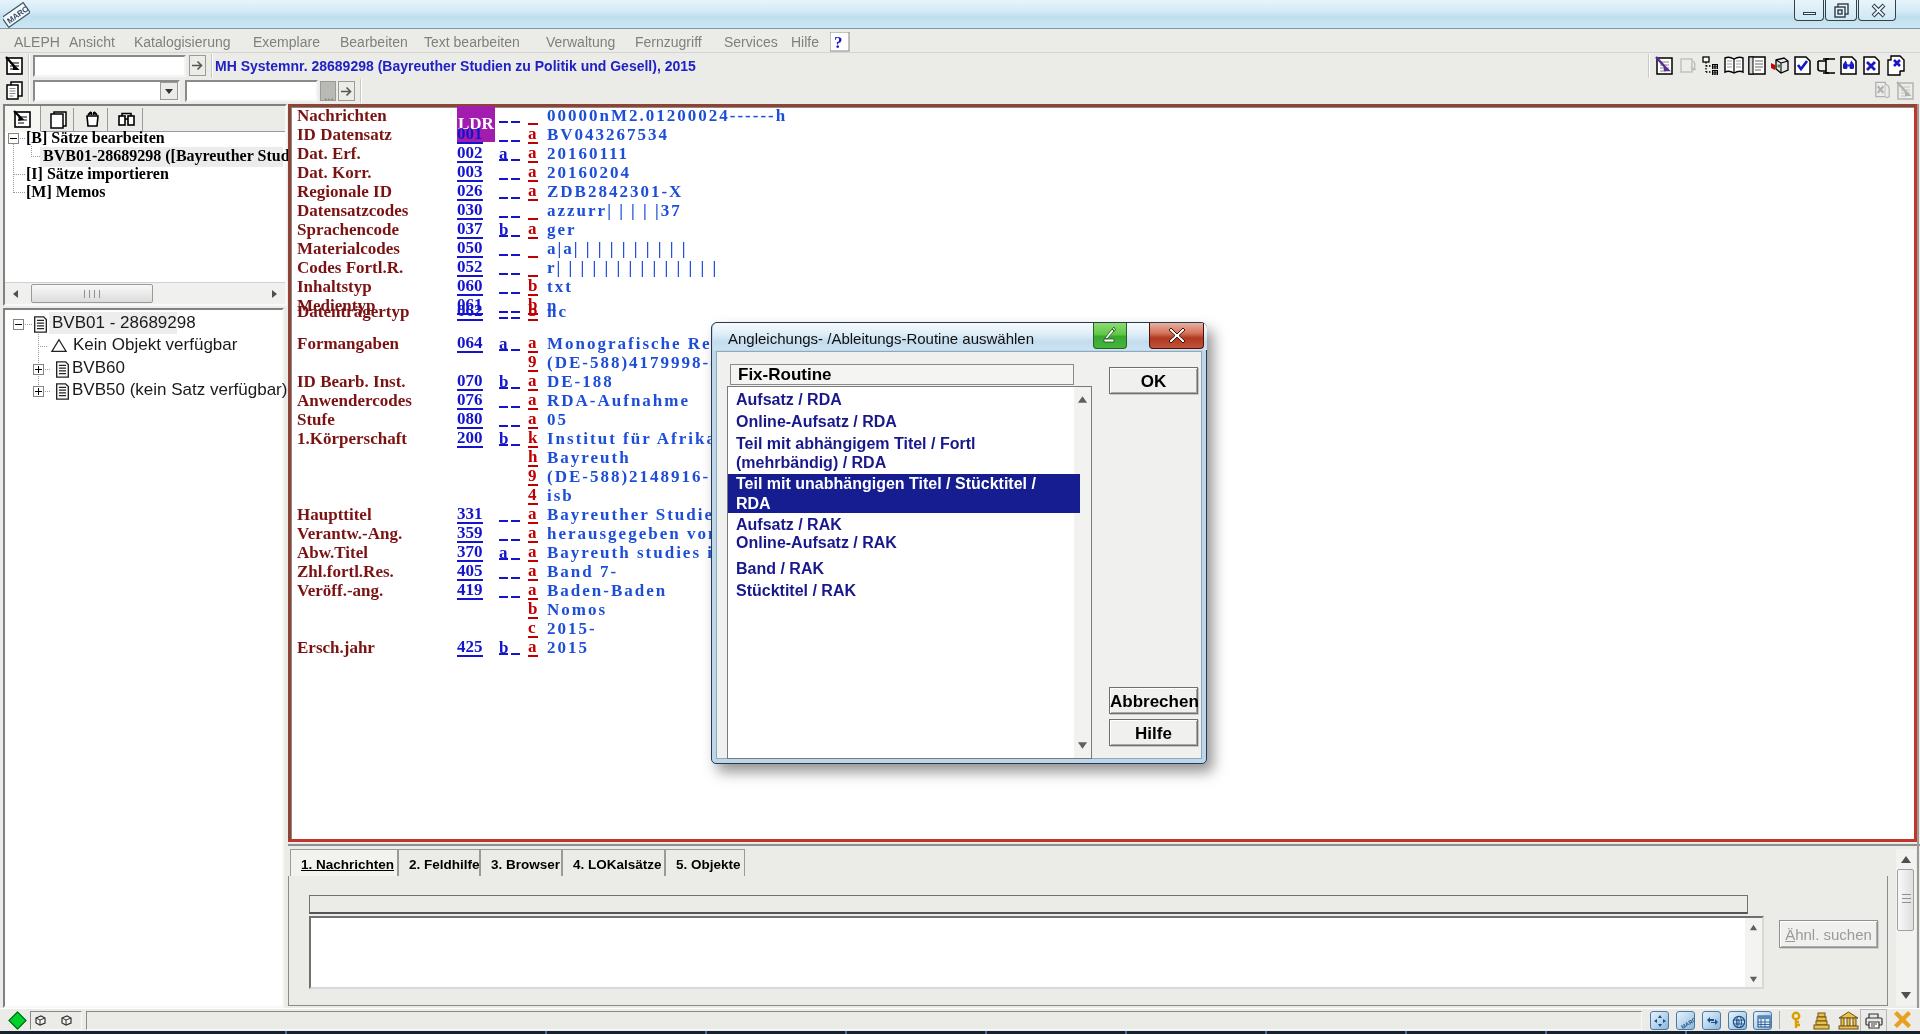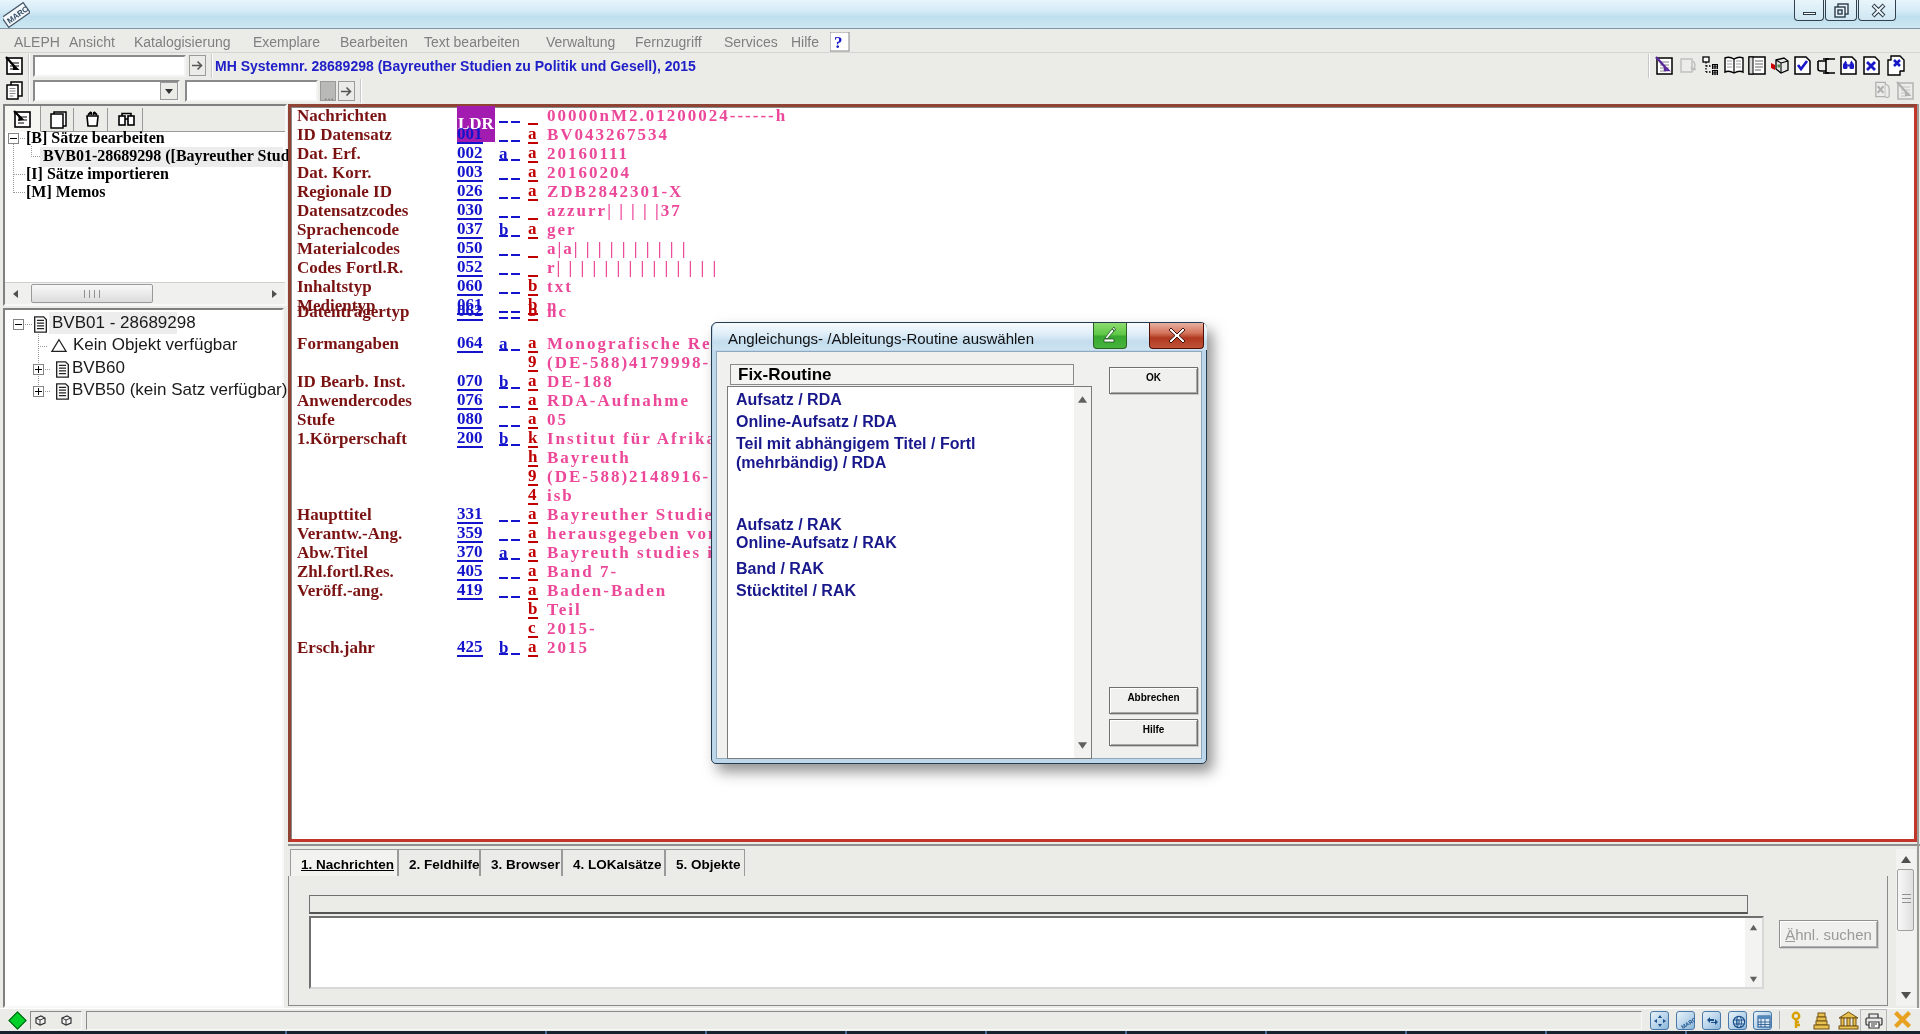--- a/index.html
+++ b/index.html
@@ -37,21 +37,21 @@
 .doth { position:absolute; height:1px; background-image:repeating-linear-gradient(to right,#9a9a9a 0 1px,transparent 1px 2px); }
 
 #main { position:absolute; left:288px; top:104px; width:1629px; height:738px;
   background:#fff; border:3px solid #8e4334; border-right-color:#c1352b; border-bottom-color:#c1352b; box-shadow:inset 1px 1px 0 #8a8a8a; }
 .row { position:absolute; left:0; width:1400px; height:19px; font-family:"Liberation Serif", serif; font-weight:bold; font-size:17px; white-space:pre; }
 .lab { position:absolute; left:6px; color:#7b1212; }
 .code { position:absolute; left:166px; color:#1414cd; border-bottom:2px solid #1414cd; line-height:17px; }
 .codeinv { position:absolute; left:166px; color:#fff; background:#a21caf; padding:8px 1px; }
 .ind { position:absolute; left:208px; color:#1414cd; }
 .sub { position:absolute; left:237px; color:#c00000; border-bottom:2px solid #c00000; line-height:17px; min-width:10px; }
-.val { position:absolute; left:256px; color:#ec4899; letter-spacing:2px; }
+.val { position:absolute; left:256px; color:#1d4ed8; letter-spacing:2px; }
 .ind .islot { display:inline-block; width:9px; border-bottom:2px solid #1414cd; height:17px; margin-right:2.5px; text-align:left; }
 
 #bottomtabs { position:absolute; left:288px; top:849px; width:1630px; height:27px; }
 .btab { position:absolute; top:0; height:27px; background:#ebebe7; border:1px solid #9a9a9a; border-bottom:none; font-weight:bold; font-size:13.5px; color:#000; padding:7px 0 0 10px; white-space:nowrap; overflow:hidden; }
 .btab.active { background:#f2f2ee; }
 
 #bottompanel { position:absolute; left:288px; top:876px; width:1600px; height:130px; background:#ebebe7; border:1px solid #8a8a8a; border-top:none; }
 
 #statusbar { position:absolute; left:0; top:1008px; width:1920px; height:23px; background:#ebebe7; border-top:1px solid #fff; }
 .sunk { position:absolute; border:1px solid; border-color:#8a8a8a #f8f8f8 #f8f8f8 #8a8a8a; }
@@ -65,21 +65,21 @@
   background:#bed6ea; border:1px solid #243b50; border-radius:6px 6px 5px 5px;
   box-shadow:6px 8px 14px rgba(60,60,60,0.55); }
 #dlg-title { position:absolute; left:16px; top:7px; font-size:15px; color:#101010; }
 #dlg-body { position:absolute; left:4px; top:28px; width:486px; height:408px; background:#f0f0ee; border:1px solid #8ea8bd; }
 #dlg-list { position:absolute; left:10px; top:34px; width:365px; height:373px; background:#fff; border:1px solid #7a7a7a; }
 #dlg-listhead { position:absolute; left:13px; top:12px; width:344px; height:21px; background:#f4f4f2; border:1px solid #8a8a8a; font-weight:bold; font-size:17px; padding:0 0 0 7px; color:#000; }
 .litem { position:absolute; left:0px; width:340px; padding-left:8px; font-weight:bold; font-size:16px; line-height:19.5px; color:#18188c; white-space:pre; }
 .lsel { background:#151d90; color:#fff; }
 .dlgbtn { position:absolute; left:397px; width:89px; height:27px; background:#f0f0ee;
   border:1px solid #707070; box-shadow:inset 1px 1px 0 #fff, inset -1px -1px 0 #a8a8a8, 1px 1px 0 #c8c8c8;
-  font-weight:bold; font-size:10px; text-align:center; padding-top:4px; color:#000; }
+  font-weight:bold; font-size:17px; text-align:center; padding-top:4px; color:#000; }
 </style>
 </head>
 <body>
 
 <div id="titlebar">
   <svg class="abs" style="left:3px;top:1px" width="27" height="27" viewBox="0 0 27 27">
     <g transform="rotate(-35 13 14)">
       <rect x="0" y="8" width="26" height="12" fill="#f4f8fb" stroke="#456" stroke-width="1.2"></rect>
       <text x="2.5" y="17.5" font-size="8" font-weight="bold" fill="#334d66" font-family="Liberation Sans">MARC</text>
     </g>
@@ -350,21 +350,21 @@
   <div class="row" style="top:303px"><span class="lab">Stufe</span><span class="code">080</span><span class="ind"><span class="islot"> </span><span class="islot"> </span></span><span class="sub">a</span><span class="val">05</span></div>
   <div class="row" style="top:322px"><span class="lab">1.Körperschaft</span><span class="code">200</span><span class="ind"><span class="islot">b</span><span class="islot"> </span></span><span class="sub">k</span><span class="val">Institut für Afrika-Studien</span></div>
   <div class="row" style="top:341px"><span class="sub">h</span><span class="val">Bayreuth</span></div>
   <div class="row" style="top:360px"><span class="sub">9</span><span class="val">(DE-588)2148916-2</span></div>
   <div class="row" style="top:379px"><span class="sub">4</span><span class="val">isb</span></div>
   <div class="row" style="top:398px"><span class="lab">Haupttitel</span><span class="code">331</span><span class="ind"><span class="islot"> </span><span class="islot"> </span></span><span class="sub">a</span><span class="val">Bayreuther Studien zu Politik und Gesellschaft</span></div>
   <div class="row" style="top:417px"><span class="lab">Verantw.-Ang.</span><span class="code">359</span><span class="ind"><span class="islot"> </span><span class="islot"> </span></span><span class="sub">a</span><span class="val">herausgegeben vom Institut</span></div>
   <div class="row" style="top:436px"><span class="lab">Abw.Titel</span><span class="code">370</span><span class="ind"><span class="islot">a</span><span class="islot"> </span></span><span class="sub">a</span><span class="val">Bayreuth studies in politics</span></div>
   <div class="row" style="top:455px"><span class="lab">Zhl.fortl.Res.</span><span class="code">405</span><span class="ind"><span class="islot"> </span><span class="islot"> </span></span><span class="sub">a</span><span class="val">Band 7-</span></div>
   <div class="row" style="top:474px"><span class="lab">Veröff.-ang.</span><span class="code">419</span><span class="ind"><span class="islot"> </span><span class="islot"> </span></span><span class="sub">a</span><span class="val">Baden-Baden</span></div>
-  <div class="row" style="top:493px"><span class="sub">b</span><span class="val">Teil</span></div>
+  <div class="row" style="top:493px"><span class="sub">b</span><span class="val">Nomos</span></div>
   <div class="row" style="top:512px"><span class="sub">c</span><span class="val">2015-</span></div>
   <div class="row" style="top:531px"><span class="lab">Ersch.jahr</span><span class="code">425</span><span class="ind"><span class="islot">b</span><span class="islot"> </span></span><span class="sub">a</span><span class="val">2015</span></div>
 </div>
 
 <div id="bottomtabs">
   <div class="btab active" style="left:2px;width:108px"><span style="text-decoration:underline">1. Nachrichten</span></div>
   <div class="btab" style="left:110px;width:82px">2. Feldhilfe</div>
   <div class="btab" style="left:192px;width:82px">3. Browser</div>
   <div class="btab" style="left:274px;width:103px">4. LOKalsätze</div>
   <div class="btab" style="left:377px;width:80px">5. Objekte</div>
@@ -521,20 +521,22 @@
             <path d="M6 1 L11 8 L1 8 Z" fill="#606060"></path>
           </svg>
         <svg width="11" height="9" viewBox="0 0 12 9" style="position:absolute;left:3px;bottom:8px">
             <path d="M1 1 L11 1 L6 8 Z" fill="#606060"></path>
           </svg>
       </div>
       <div class="litem" style="top:3px">Aufsatz / RDA</div>
       <div class="litem" style="top:25px">Online-Aufsatz / RDA</div>
       <div class="litem" style="top:47px">Teil mit abhängigem Titel / Fortl</div>
       <div class="litem" style="top:66px">(mehrbändig) / RDA</div>
+      <div class="litem lsel" style="top:87px;height:39px;width:352px">Teil mit unabhängigen Titel / Stücktitel /
+RDA</div>
       <div class="litem" style="top:128px">Aufsatz / RAK</div>
       <div class="litem" style="top:146px">Online-Aufsatz / RAK</div>
       <div class="litem" style="top:172px">Band / RAK</div>
       <div class="litem" style="top:194px">Stücktitel / RAK</div>
     </div>
   </div>
   <div class="dlgbtn" style="top:44px">OK</div>
   <div class="dlgbtn" style="top:364px">Abbrechen</div>
   <div class="dlgbtn" style="top:396px">Hilfe</div>
 </div>

